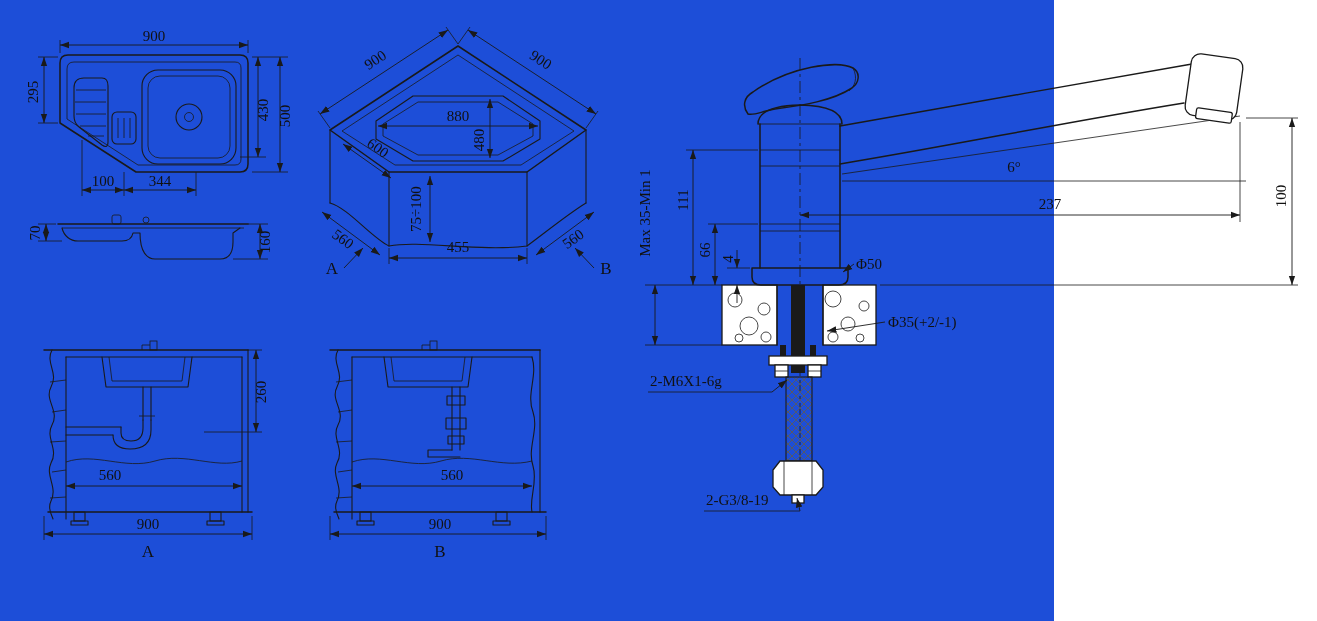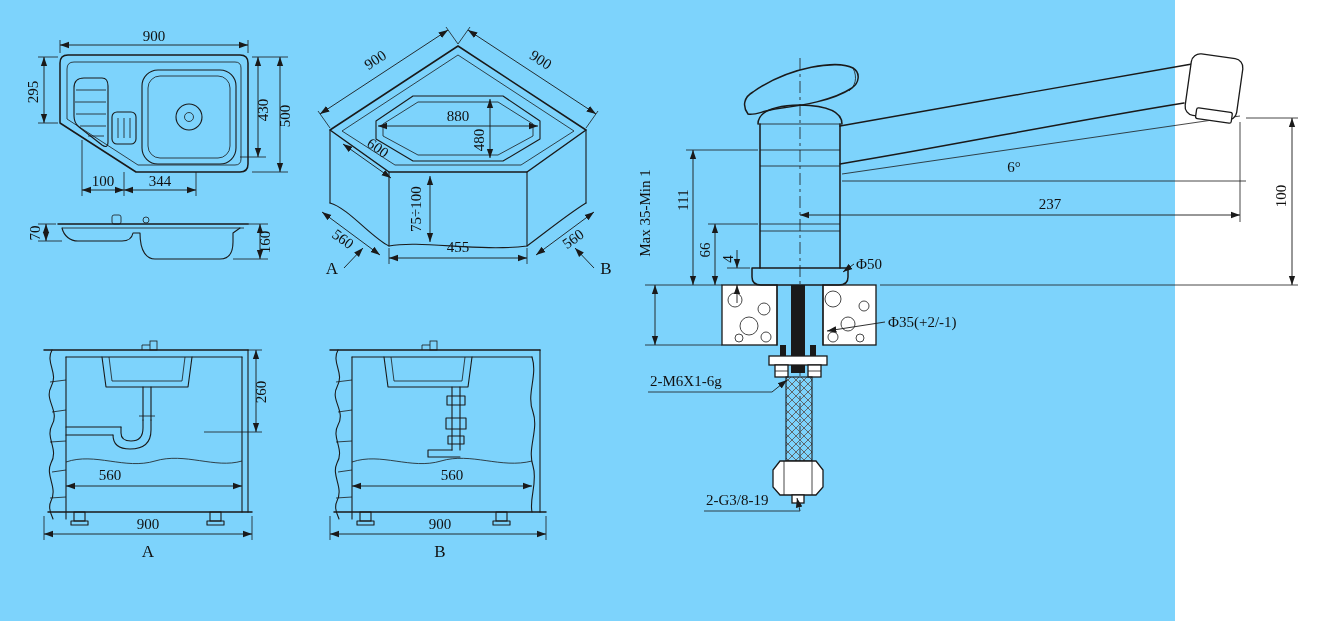--- a/index.html
+++ b/index.html
@@ -1,17 +1,17 @@
 <!DOCTYPE html>
 <html><head>
 <meta charset="utf-8">
 <style>
   html,body{margin:0;padding:0;background:#ffffff;}
   body{width:1317px;height:621px;overflow:hidden;font-family:"Liberation Serif",serif;}
-  #stage{width:1175px;height:621px;position:relative;background:#7dd3fc;text-align:right;}
+  #stage{width:1054px;height:621px;position:relative;background:#1d4ed8;text-align:right;}
   svg{display:block;}
   .obj{fill:none;stroke:#1a1a1a;stroke-width:1.5;stroke-linecap:round;stroke-linejoin:round;}
   .med{fill:none;stroke:#1a1a1a;stroke-width:1.1;stroke-linecap:round;stroke-linejoin:round;}
   .thin{fill:none;stroke:#1a1a1a;stroke-width:0.8;}
   .dim path, .dim line{fill:none;stroke:#1a1a1a;stroke-width:0.9;}
   .ldr path{fill:none;stroke:#1a1a1a;stroke-width:0.9;}
   .wht{fill:#ffffff;stroke:#1a1a1a;stroke-width:1.3;}
   .dark{fill:#1a1a1a;stroke:none;}
   text.d{font-family:"Liberation Serif",serif;font-size:15px;fill:#111;text-anchor:middle;}
   text.lbl{font-family:"Liberation Serif",serif;font-size:17px;fill:#111;text-anchor:middle;}

